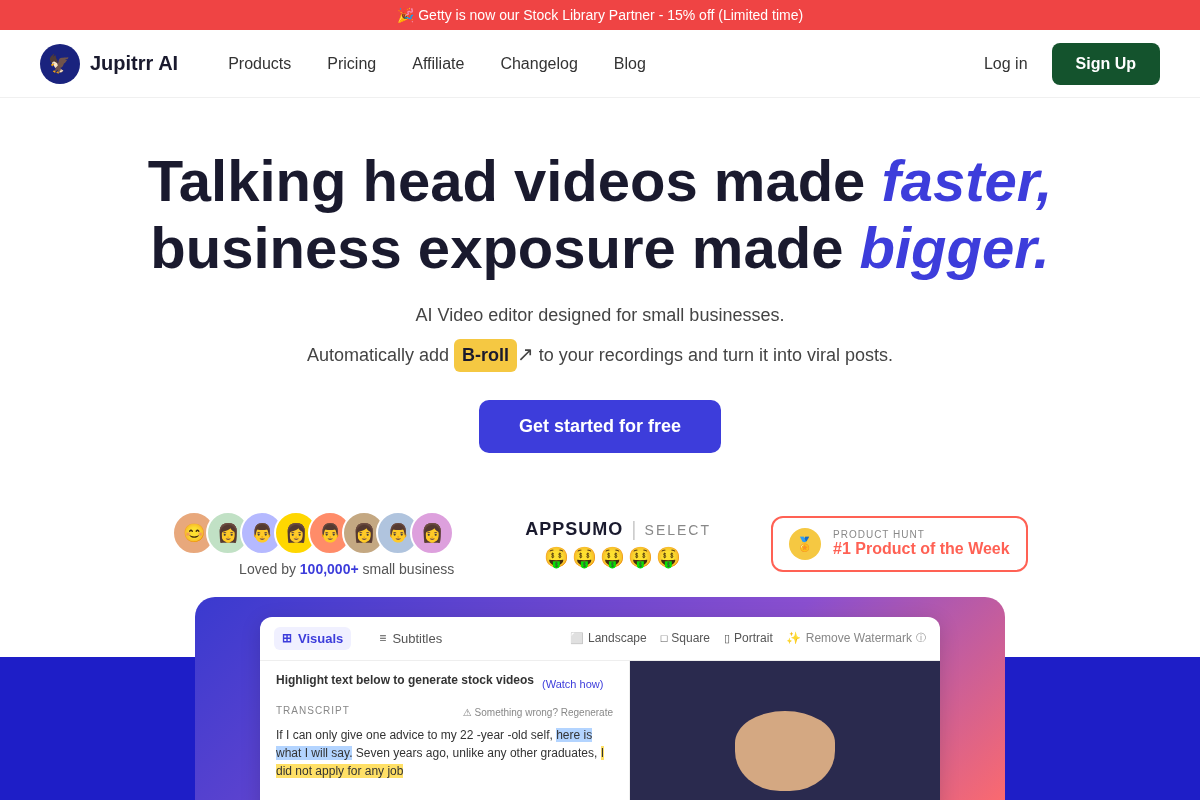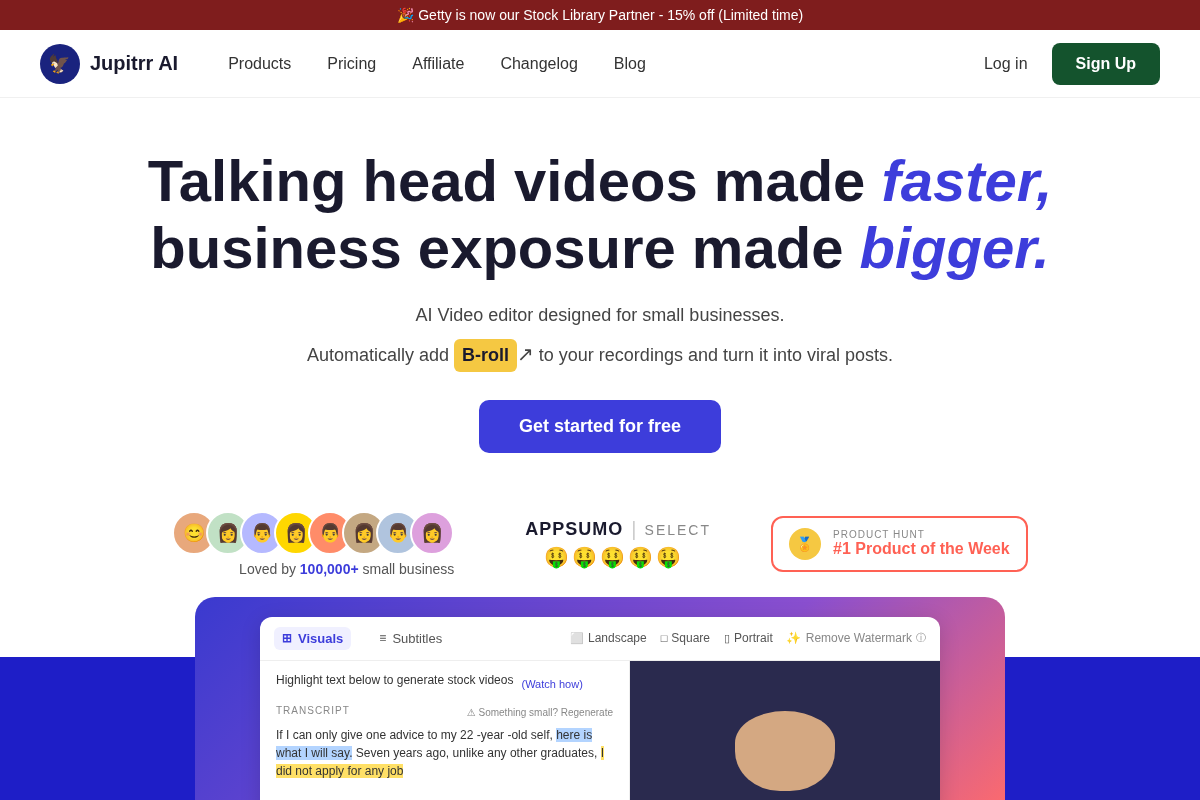--- a/index.html
+++ b/index.html
@@ -1,20 +1,20 @@
 <!DOCTYPE html>
 <html><head>
   <meta charset="utf-8">
   <style>
     * { margin: 0; padding: 0; box-sizing: border-box; }
     body { font-family: -apple-system, BlinkMacSystemFont, 'Segoe UI', Helvetica, Arial, sans-serif; background: #fff; width: 1200px; height: 800px; overflow: hidden; }
 
     
     .top-banner {
-      background: #7f1d1d;
+      background: #ef4444;
       color: #fff;
       text-align: center;
       padding: 7px 0;
       font-size: 14px;
       font-weight: 500;
     }
 
     
     .navbar {
       display: flex;
@@ -302,21 +302,21 @@
       display: flex;
       height: 160px;
     }
     .app-left {
       width: 370px;
       padding: 12px 16px;
       border-right: 1px solid #eee;
     }
     .app-left-title {
       font-size: 12px;
-      font-weight: 400;
+      font-weight: 700;
       color: #333;
       margin-bottom: 8px;
     }
     .watch-link {
       color: #3d3ddb;
       font-size: 11px;
       cursor: pointer;
     }
     .transcript-label {
       font-size: 10px;
@@ -487,21 +487,21 @@
       </div>
 
       <div class="app-content">
         <div class="app-left">
           <div style="display:flex; align-items:center; gap:8px; margin-bottom:10px;">
             <span class="app-left-title">Highlight text below to generate stock videos</span>
             <span class="watch-link">(Watch how)</span>
           </div>
           <div class="transcript-row">
             <span class="transcript-label">TRANSCRIPT</span>
-            <span class="transcript-regen">⚠ Something small? Regenerate</span>
+            <span class="transcript-regen">⚠ Something wrong? Regenerate</span>
           </div>
           <div class="transcript-text">
             If I can only give one advice to my 22 -year -old self, <span class="highlighted">here is what I will say.</span> Seven years ago, unlike any other graduates, <span class="highlighted-yellow">I did not apply for any job</span>
           </div>
         </div>
         <div class="app-right">
           <div class="video-thumb">
 
             <div style="position:relative; width:100%; height:100%; display:flex; align-items:center; justify-content:center;">
               <div style="width:100px; height:80px; background:#d4a882; border-radius:50% 50% 45% 45% / 40% 40% 50% 50%; margin-top:20px;"></div>

